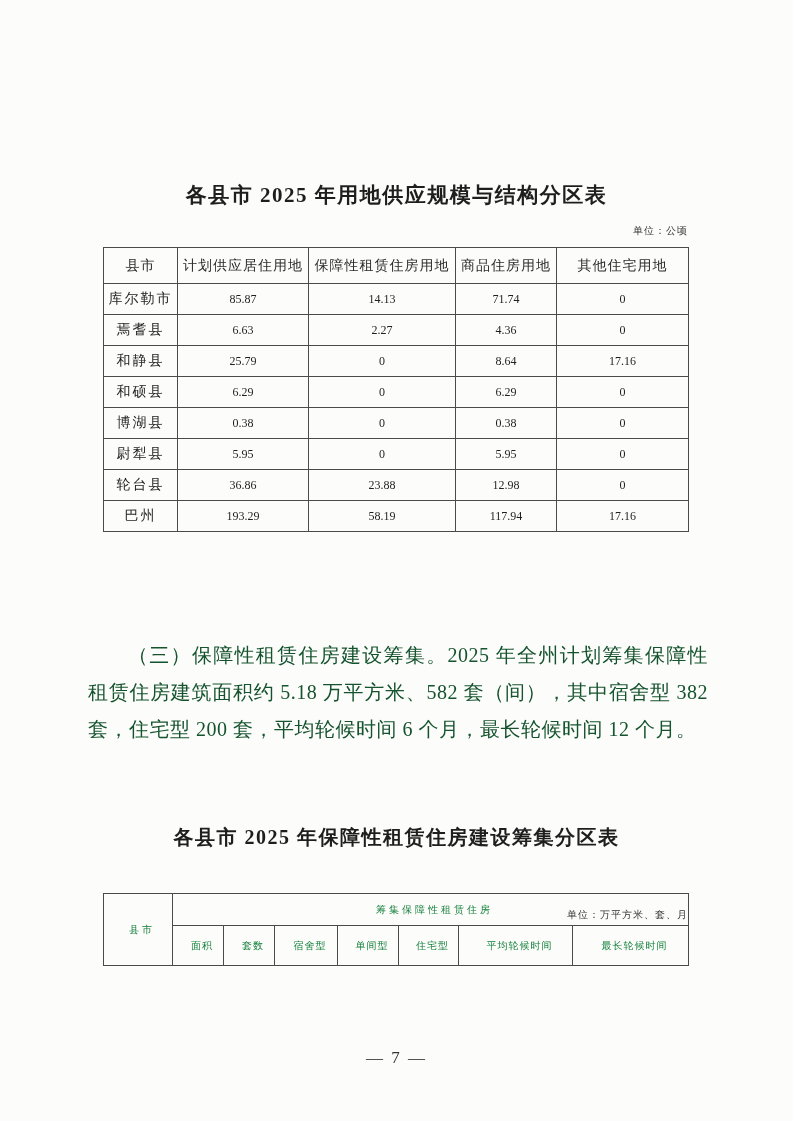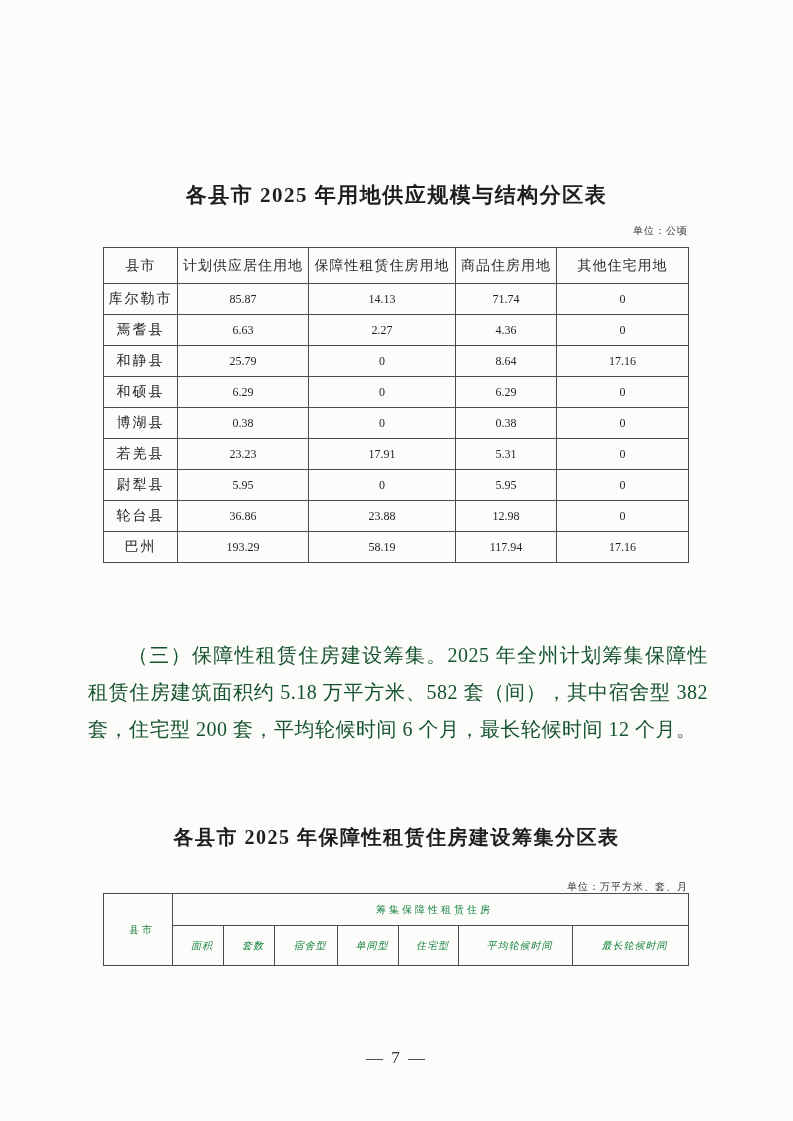--- a/index.html
+++ b/index.html
@@ -30,21 +30,21 @@
   .title-2 { top: 824px; font-size: 20px; }
 
   .unit-label {
     position: absolute;
     right: 105px;
     font-size: 10px;
     letter-spacing: 1px;
     color: #333;
   }
   .unit-1 { top: 224px; }
-  .unit-2 { top: 880px; }
+  .unit-2 { top: 908px; }
 
   table.doc-table {
     position: absolute;
     left: 103px;
     width: 585px;
     border-collapse: collapse;
     table-layout: fixed;
   }
   .table-1 { top: 247px; }
   .table-2 { top: 893px; }
@@ -57,21 +57,21 @@
     overflow: hidden;
     white-space: nowrap;
   }
 
   .table-1 thead th { height: 36px; font-size: 14px; letter-spacing: 1px; color: #2b2b2b; }
   .table-1 tbody td { height: 31px; font-size: 12px; color: #1f1f1f; }
   .table-1 tbody td:first-child { font-size: 14px; letter-spacing: 2px; }
 
   .table-2 th { font-size: 10px; letter-spacing: 1px; color: #15803d; padding-left: 8px; }
   .table-2 .group-row th { height: 32px; letter-spacing: 3px; }
-  .table-2 .sub-row th { height: 40px; font-style: italic; }
+  .table-2 .sub-row th { height: 40px; }
 
   .body-paragraph {
     position: absolute;
     top: 637px;
     left: 88px;
     width: 620px;
     font-size: 20px;
     line-height: 37px;
     text-align: justify;
     text-indent: 2em;
@@ -143,27 +143,20 @@
           <td>6.29</td>
           <td>0</td>
           <td>6.29</td>
           <td>0</td>
         </tr>
         <tr>
           <td>博湖县</td>
           <td>0.38</td>
           <td>0</td>
           <td>0.38</td>
-          <td>0</td>
-        </tr>
-        <tr>
-          <td>若羌县</td>
-          <td>23.23</td>
-          <td>17.91</td>
-          <td>5.31</td>
           <td>0</td>
         </tr>
         <tr>
           <td>尉犁县</td>
           <td>5.95</td>
           <td>0</td>
           <td>5.95</td>
           <td>0</td>
         </tr>
         <tr>

